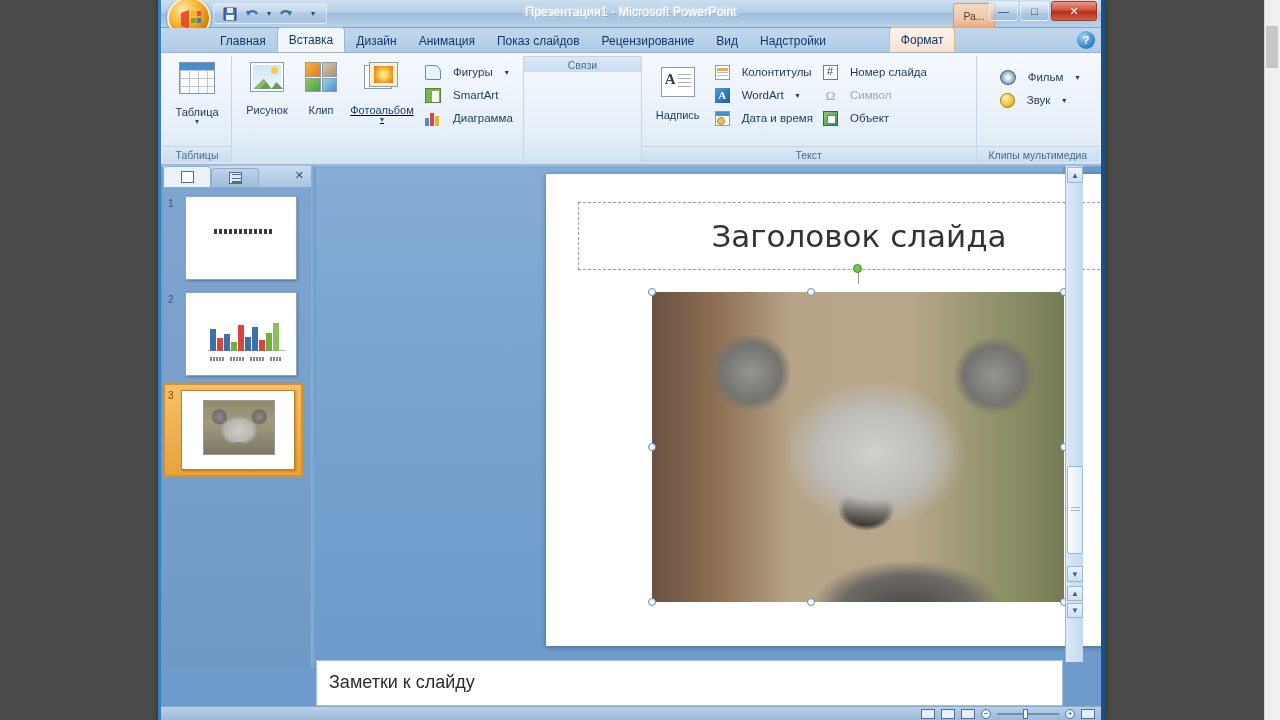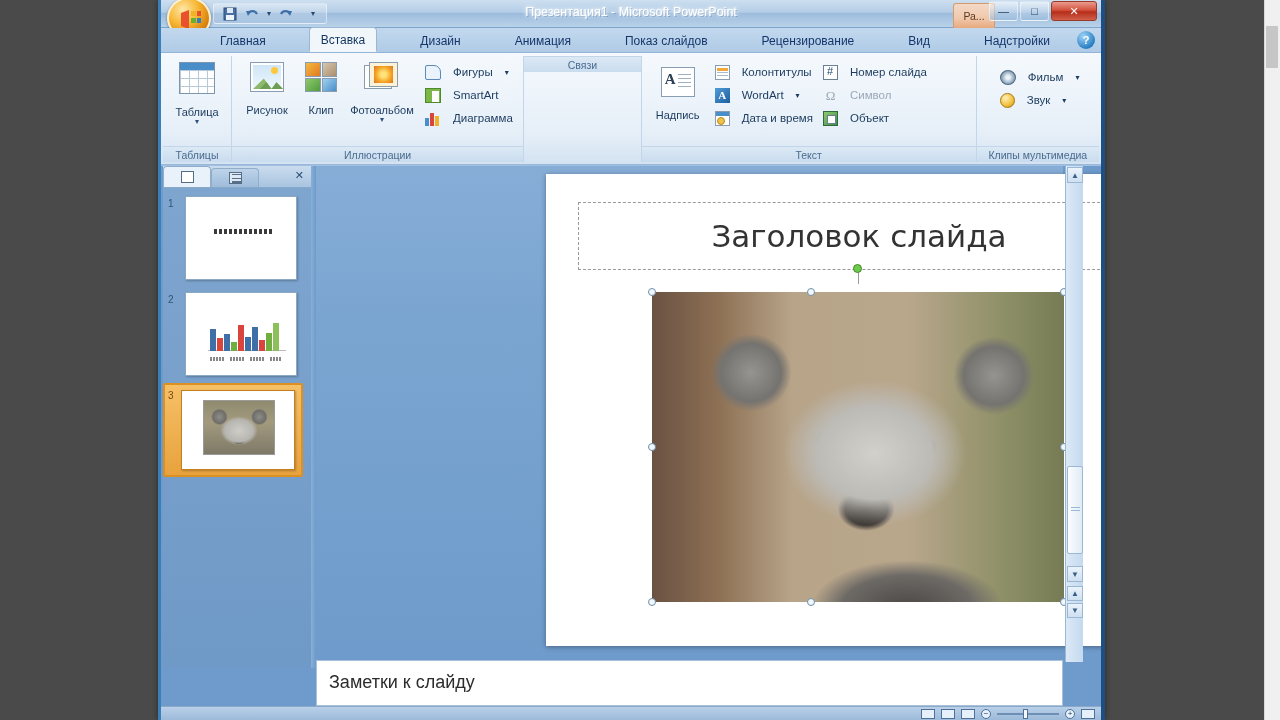--- a/index.html
+++ b/index.html
@@ -86,21 +86,21 @@
     width: 46px; color: #fff;
     background: linear-gradient(to bottom, #e89b8f 0%, #d4513c 45%, #b52d19 55%, #d0604b 100%);
     border-color: #9c3a28;
   }
 
   
   #tabstrip {
     position: relative; height: 25px; width: 100%;
     background: linear-gradient(to bottom, #c2d8ee 0%, #b0cbe6 100%);
     border-bottom: 1px solid #93b4d6;
-    display: flex; align-items: flex-end; padding-left: 48px; gap: 32px;
+    display: flex; align-items: flex-end; padding-left: 48px;
   }
   .tab {
     height: 22px; padding: 0 11px; line-height: 22px;
     font-size: 12px; color: #15366b; white-space: nowrap;
     border-radius: 4px 4px 0 0; cursor: default;
   }
   .tab.active {
     background: #f1f6fb; color: #12355f;
     border: 1px solid #9ab8d6; border-bottom: 1px solid #f1f6fb;
     height: 25px; line-height: 25px;
@@ -472,21 +472,21 @@
           </div>
           <div class="big-btn" style="width:44px;">
             <span class="ico ic-clip">
               <div style="background:linear-gradient(135deg,#f5b942,#e07a1f)"></div>
               <div style="background:linear-gradient(135deg,#d8c7b0,#a98e6c)"></div>
               <div style="background:linear-gradient(135deg,#8fc96a,#4f9c3f)"></div>
               <div style="background:linear-gradient(135deg,#9fd0ef,#4a8ec9)"></div>
             </span>
             <span class="blabel">Клип</span>
           </div>
-          <div class="big-btn" style="width:74px;">
+          <div class="big-btn" style="width:74px;text-decoration:underline;">
             <span class="ico ic-album">
               <span class="b1"></span>
                 <span class="b2">
                   <span class="burst"></span>
                 </span>
             </span>
             <span class="blabel">Фотоальбом</span>
             <span class="caret">▾</span>
           </div>
           <div class="small-col">
@@ -502,21 +502,20 @@
             <div class="small-btn">
               <span class="ico ic-chart">
                 <i style="left:0;height:8px;background:#4a8ec9"></i>
                 <i style="left:5px;height:13px;background:#d9453c"></i>
                 <i style="left:10px;height:10px;background:#f0b323"></i>
               </span>
               <span>Диаграмма</span>
             </div>
           </div>
         </div>
-        <div class="rgroup-title">Иллюстрации</div>
       </div>
 
       <div class="rgroup" style="width:118px;">
         <div class="rgroup-title">Связи</div>
       </div>
 
       <div class="rgroup" style="width:337px;">
         <div class="rgroup-body">
           <div class="big-btn" style="width:62px;justify-content:flex-end;padding-top:8px;">
             <span class="ico ic-textbox">

